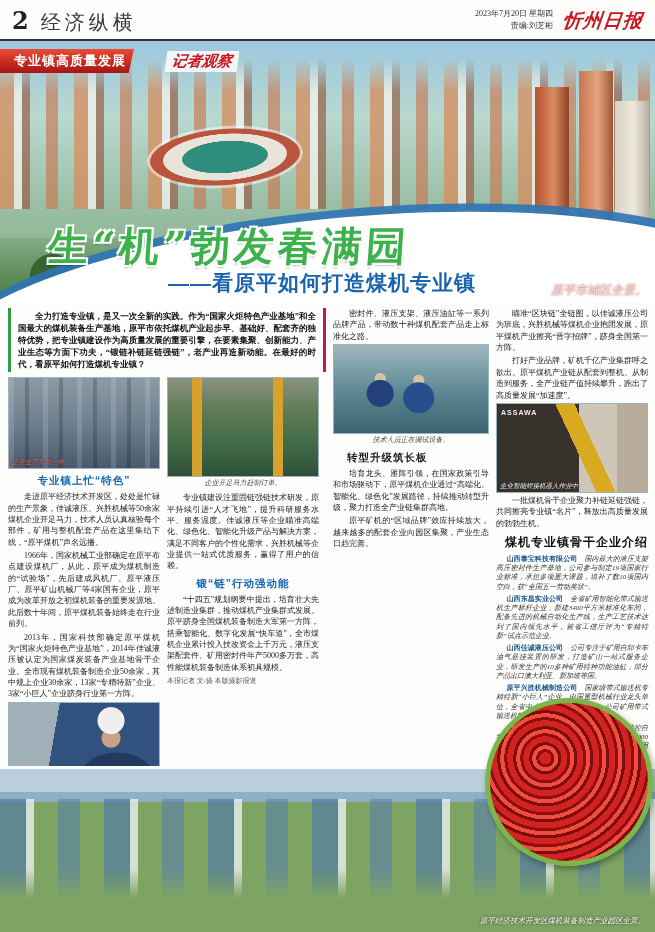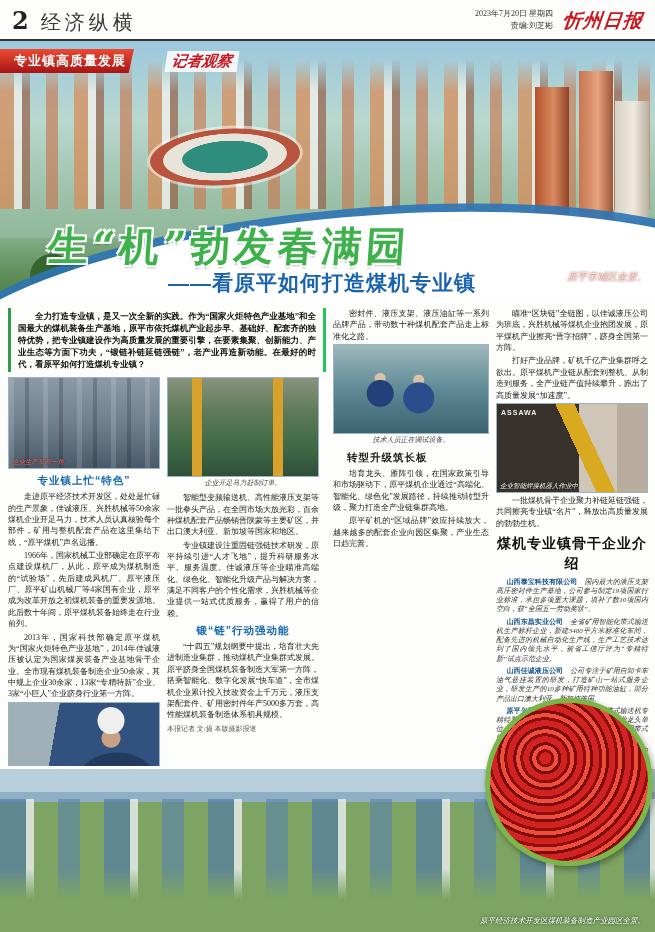--- a/index.html
+++ b/index.html
@@ -55,27 +55,27 @@
                  clip-path:polygon(0 0,100% 0,96% 100%,0 100%); font-family:"Liberation Sans", sans-serif; }
   .banner-script { color:#c8171e; font-weight:bold; font-style:italic; font-size:15px;
                    background:rgba(255,255,255,.85); padding:1px 6px; margin-left:-4px;
                    font-family:"DejaVu Serif", serif; transform:skewX(-8deg); }
   .hero-title { position:absolute; left:48px; top:178px; font-size:40px; font-weight:bold;
                 color:#3db24a; font-family:"DejaVu Serif", serif; letter-spacing:4px; transform:skewX(-4deg);
                 text-shadow:-2px -2px 0 #fff,2px -2px 0 #fff,-2px 2px 0 #fff,2px 2px 0 #fff,0 3px 2px rgba(0,0,0,.25); }
   .hero-sub { position:absolute; left:168px; top:228px; font-size:21px; font-weight:bold; color:#1a63ae;
               font-family:"Liberation Sans", sans-serif; letter-spacing:1px;
               text-shadow:-1px -1px 0 #fff,1px -1px 0 #fff,-1px 1px 0 #fff,1px 1px 0 #fff; }
-  .hero-cap { position:absolute; right:8px; bottom:18px; font-size:10px; color:#ffe9e2; font-style:italic;
+  .hero-cap { position:absolute; right:8px; bottom:3px; font-size:12px; color:#ffe9e2; font-style:italic;
               text-shadow:0 0 2px rgba(120,0,0,.9); }
   
   .bodywrap { display:flex; gap:7px; padding:6px 8px 0 8px; height:464px; overflow:hidden;
               font-size:8px; line-height:1.42; text-align:justify; }
   .leftpair { width:318px; flex:none; }
-  .intro { border-left:3px solid #2f9e44; border-right:3px solid #22c55e; padding:2px 7px;
+  .intro { border-left:3px solid #2f9e44; border-right:3px solid #be185d; padding:2px 7px;
            font-weight:bold; font-size:8.5px; color:#111; }
   .intro p { text-indent:2em; }
   .paircols { display:flex; gap:7px; margin-top:5px; }
   .colA,.colB { width:152px; flex:none; }
   .colC { width:156px; flex:none; }
   .colD { width:152px; flex:none; }
   .bodywrap p.para { text-indent:2em; margin-bottom:2px; }
   h3.sec { font-size:10.5px; font-weight:bold; color:#1467b3; text-align:center; margin:4px 0 3px;
            font-family:"Liberation Sans", sans-serif; letter-spacing:1px; }
   h3.sec.dark { color:#1d1d1d; text-align:left; padding-left:14px; }
@@ -107,21 +107,21 @@
   }
   .ph-caliper { height:112px;
     background:
       radial-gradient(circle at 68% 16%, #efefef 0 13px, transparent 14px),
       radial-gradient(circle at 68% 32%, #caa184 0 9px, transparent 10px),
       radial-gradient(ellipse at 72% 70%, #223a5e 0 38px, transparent 39px),
       linear-gradient(100deg,#9fb0b8 0 30%, #31517e 30% 100%); }
   .caption { font-size:7px; font-style:italic; color:#444; text-align:center; margin:1px 0 3px; }
   .credit { font-size:7px; color:#555; text-align:left; margin-top:4px; }
   
-  .comp-title { font-size:14px; font-weight:bold; text-align:center; margin:5px 0 3px; color:#101010;
+  .comp-title { font-size:12px; font-weight:bold; text-align:right; margin:5px 0 3px; color:#101010;
                 font-family:"Liberation Sans", sans-serif; letter-spacing:1px; }
   .comp p { font-size:7px; line-height:1.32; text-indent:1.5em; margin-bottom:2px; }
   .cname { font-weight:bold; color:#14548c; font-style:normal; font-family:"Liberation Sans", sans-serif; font-size:7px; }
   .cdesc { font-style:italic; color:#333; }
   
   .circle-photo { position:absolute; right:2px; top:698px; width:168px; height:168px; border-radius:50%;
     border:5px solid #7ab648; z-index:5; overflow:hidden;
     background:
       repeating-radial-gradient(circle at 35% 35%, #d32222 0 6px, #8f0f0f 6px 9px, #ef4d3d 9px 13px, #7c0d0d 13px 16px);
     box-shadow:2px 3px 6px rgba(0,0,0,.35); }
@@ -191,21 +191,20 @@
           <p class="para">1966年，国家机械工业部确定在原平布点建设煤机厂，从此，原平成为煤机制造的“试验场”，先后建成风机厂、原平液压厂、原平矿山机械厂等4家国有企业，原平成为改革开放之初煤机装备的重要发源地。此后数十年间，原平煤机装备始终走在行业前列。</p>
           <p class="para">2013年，国家科技部确定原平煤机为“国家火炬特色产业基地”，2014年佳诚液压被认定为国家煤炭装备产业基地骨干企业。全市现有煤机装备制造企业50余家，其中规上企业30余家，13家“专精特新”企业、3家“小巨人”企业跻身行业第一方阵。</p>
           <div class="photo ph-caliper">
             
           </div>
         </div>
 
         <div class="colB">
           <div class="photo ph-press"></div>
           <div class="caption">企业开足马力赶制订单。</div>
-          <p class="para">智能型变频输送机、高性能液压支架等一批拳头产品，在全国市场大放光彩，百余种煤机配套产品畅销晋陕蒙等主要矿区，并出口澳大利亚、新加坡等国家和地区。</p>
           <p class="para">专业镇建设注重固链强链技术研发，原平持续引进“人才飞地”，提升科研服务水平、服务温度。佳诚液压等企业瞄准高端化、绿色化、智能化升级产品与解决方案，满足不同客户的个性化需求，兴胜机械等企业提供一站式优质服务，赢得了用户的信赖。</p>
           <h3 class="sec">锻“链”行动强动能</h3>
           <p class="para">“十四五”规划纲要中提出，培育壮大先进制造业集群，推动煤机产业集群式发展。原平跻身全国煤机装备制造大军第一方阵，搭乘智能化、数字化发展“快车道”，全市煤机企业累计投入技改资金上千万元，液压支架配套件、矿用密封件年产5000多万套，高性能煤机装备制造体系初具规模。</p>
           <div class="credit">本报记者 文/摄  本版摄影报道</div>
         </div>
 
       </div>
     </div>
 
     <div class="colC">

